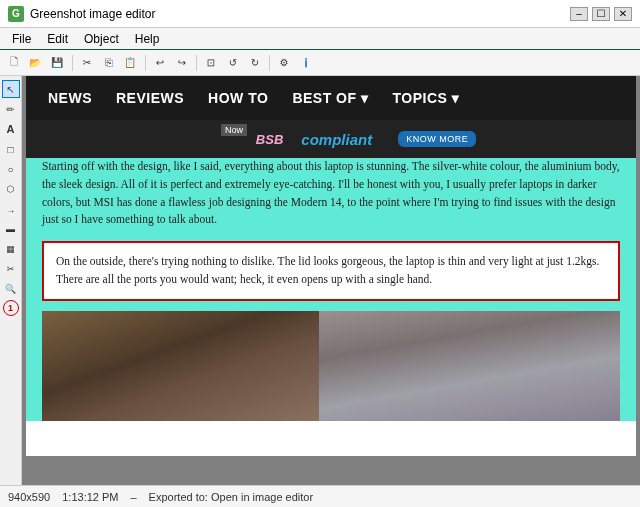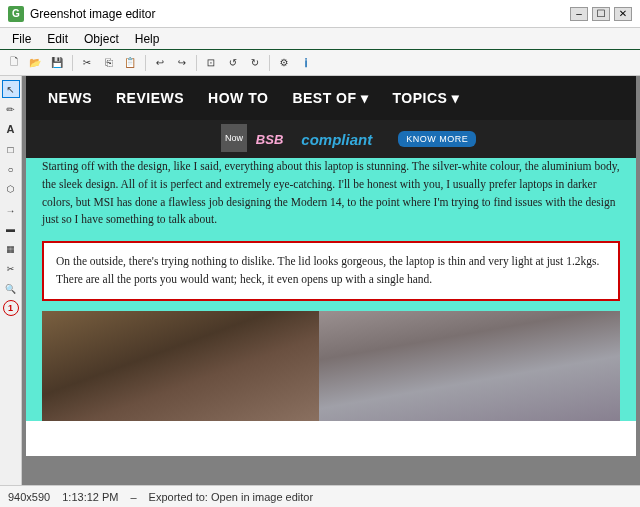--- a/index.html
+++ b/index.html
@@ -202,21 +202,21 @@
       height: 38px;
       display: flex;
       align-items: center;
       justify-content: center;
       position: relative;
     }
     .ad-badge {
       background: #555;
       color: #fff;
       font-size: 9px;
-      padding: 9px 4px;
+      padding: 1px 4px;
       position: absolute;
       left: 195px;
       top: 4px;
     }
     .ad-text {
       color: #fff;
       font-size: 15px;
       font-weight: bold;
       font-style: italic;
     }

